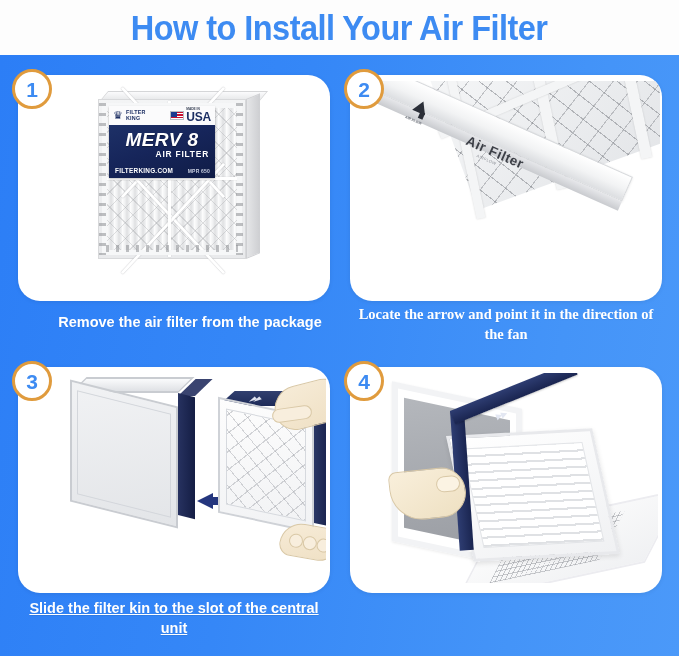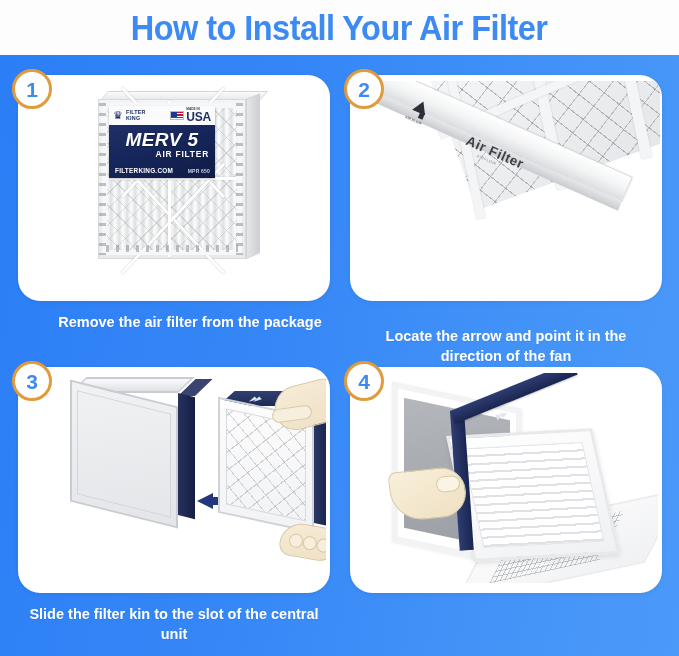--- a/index.html
+++ b/index.html
@@ -384,21 +384,21 @@
               <i style="left:-8px;top:110px;width:150px;height:3px;transform:rotate(-47deg);"></i>
               <i style="left:62px;top:-6px;width:3px;height:156px;"></i>
               <i style="left:0px;top:70px;width:132px;height:3px;"></i>
             </div>
             <div class="frame-in"></div>
             <div class="frame-tabs"></div>
             <div class="frame-tabs r"></div>
             <div class="frame-tabs b"></div>
 
             <div class="label">
-              <div class="merv">MERV 5</div>
+              <div class="merv">MERV 8</div>
               <div class="merv-sub">AIR FILTER</div>
               <div class="lbl-foot">
                 <span class="site">FILTERKING.COM</span>
                 <span class="mpr">MPR 650</span>
               </div>
             </div>
             <div class="lbl-top">
               <div class="brand">
                 <span class="brand-mark">♛</span>
                 <span class="brand-txt">
@@ -439,21 +439,21 @@
               <div class="p2-arrow-tail"></div>
               <div class="p2-arrow-lbl">AIR FLOW</div>
               <div class="p2-txt">Air Filter</div>
               <div class="p2-sub">AIRFLOW</div>
             </div>
           </div>
         </div>
         <div class="badge" style="left:-6px;top:-6px;">
           <span>2</span>
         </div>
-        <div class="caption" style="left:6px;top:252px;width:300px;">Locate the arrow and point it in the direction of the fan</div>
+        <div class="caption" style="left:6px;top:230px;width:300px;font-family:Liberation Serif, serif;">Locate the arrow and point it in the direction of the fan</div>
       </div>
 
       <div class="step" style="left:18px;top:312px;width:312px;height:280px;">
         <div class="card" style="width:312px;height:226px;">
           <div class="p3" style="left:4px;top:8px;">
             <div class="slot-top"></div>
             <div class="slot-side2"></div>
             <div class="slot-front"></div>
             <div class="slot-front2"></div>
             <div class="slot-side"></div>
@@ -473,21 +473,21 @@
 
             <div class="hand-top"></div>
             <div class="thumb-top"></div>
             <div class="hand-bot">
               <i style="left:8px;"></i>
               <i style="left:22px;"></i>
               <i style="left:36px;"></i>
             </div>
           </div>
         </div>
-        <div class="caption" style="left:6px;top:238px;width:300px;">Slide the filter kin to the slot of the central unit</div>
+        <div class="caption" style="left:6px;top:232px;width:300px;text-decoration:underline;">Slide the filter kin to the slot of the central unit</div>
         <div class="badge" style="left:-6px;top:-6px;">
           <span>3</span>
         </div>
       </div>
 
       <div class="step" style="left:350px;top:312px;width:312px;height:290px;">
         <div class="card" style="width:312px;height:226px;">
           <div class="p4" style="left:4px;top:6px;">
             <div class="wall"></div>
             <div class="duct"></div>

